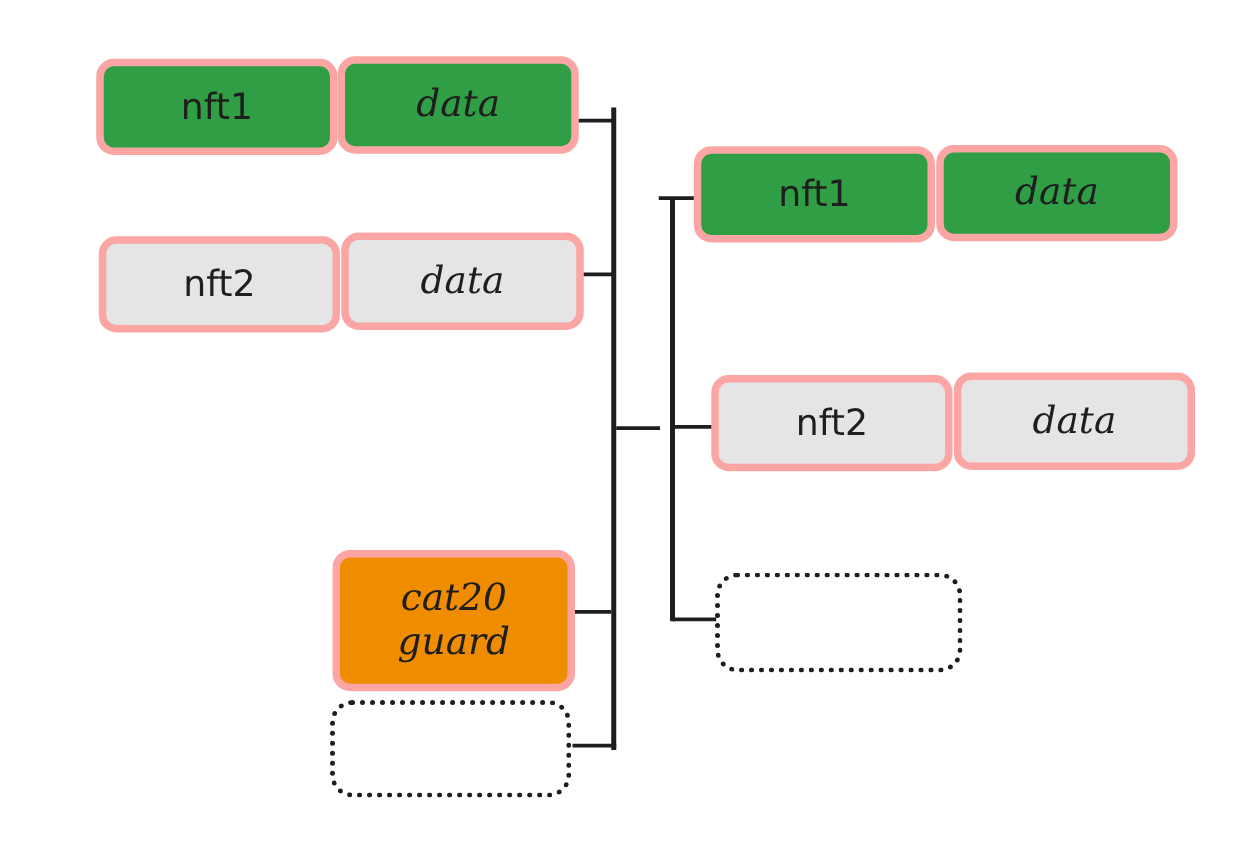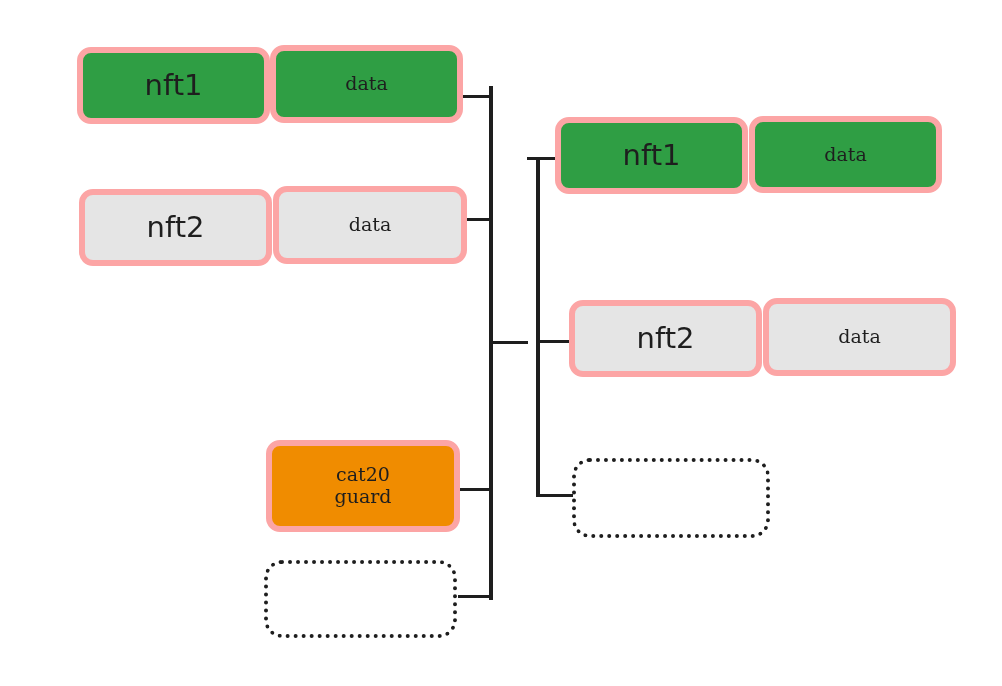--- a/index.html
+++ b/index.html
@@ -5,41 +5,41 @@
     html, body { margin: 0; padding: 0; background: #ffffff; }
     body { width: 1002px; height: 686px; position: relative; overflow: hidden;
            font-family: "DejaVu Sans", sans-serif; }
     .box { position: absolute; box-sizing: border-box; border: 6px solid #fca5a5;
            border-radius: 14px; display: flex; align-items: center; justify-content: center;
            color: #1e1e1e; font-size: 29px; text-align: center; line-height: 1.15; }
     .dark { background: #2f9e44; }
     .light { background: #e5e5e5; }
     .orange { background: #f08c00; }
     .dotted { border: 4px dotted #1e1e1e; background: transparent; border-radius: 18px; }
-    .data-txt { font-family: "DejaVu Serif", serif; font-size: 19px; }
+    .data-txt { font-family: "DejaVu Serif", serif; font-style: italic; font-size: 30px; }
     .line { position: absolute; background: #1e1e1e; }
   </style>
 </head>
 <body>
 
 <div class="box dark" style="left:77px;top:47px;width:193px;height:77px;">
   <span>nft1</span>
 </div>
 <div class="box dark" style="left:270px;top:45px;width:193px;height:78px;">
   <span class="data-txt">data</span>
 </div>
 
 <div class="box light" style="left:79px;top:189px;width:193px;height:77px;">
   <span>nft2</span>
 </div>
 <div class="box light" style="left:273px;top:186px;width:194px;height:78px;">
   <span class="data-txt">data</span>
 </div>
 
-<div class="box orange" style="left:266px;top:440px;width:194px;height:92px;flex-direction:column;">
+<div class="box orange" style="left:266px;top:440px;width:194px;height:113px;flex-direction:column;">
   <span class="data-txt">cat20</span>
   <span class="data-txt">guard</span>
 </div>
 
 <div class="box dotted" style="left:264px;top:560px;width:193px;height:78px;"></div>
 
 <div class="line" style="left:489px;top:86px;width:4px;height:514px;"></div>
 <div class="line" style="left:463px;top:95px;width:28px;height:3px;"></div>
 <div class="line" style="left:467px;top:218px;width:24px;height:3px;"></div>
 <div class="line" style="left:460px;top:488px;width:29px;height:3px;"></div>

